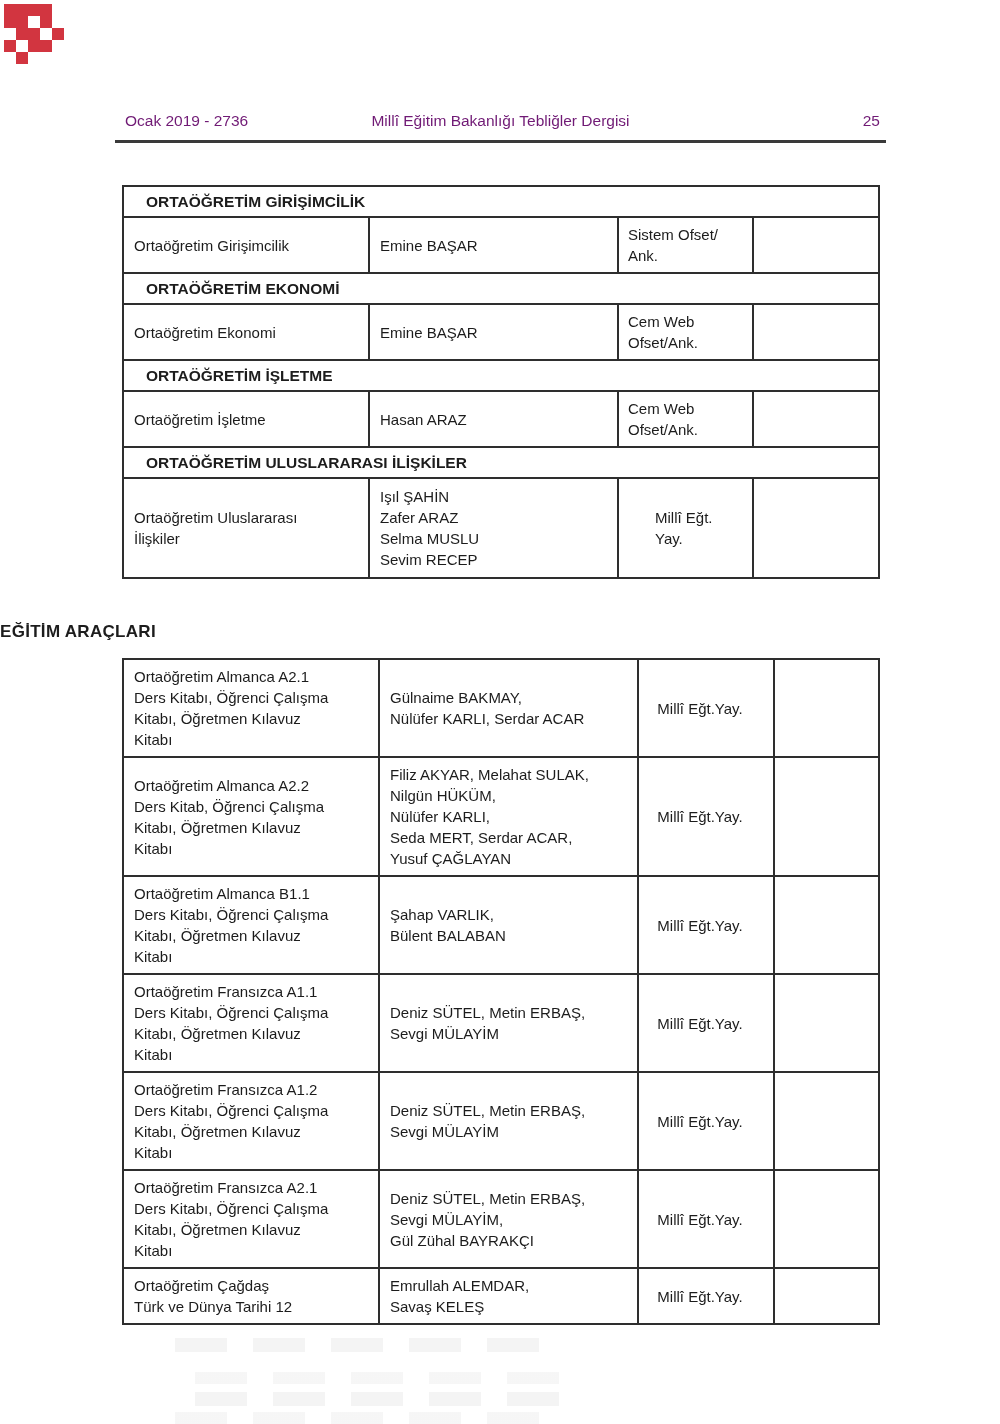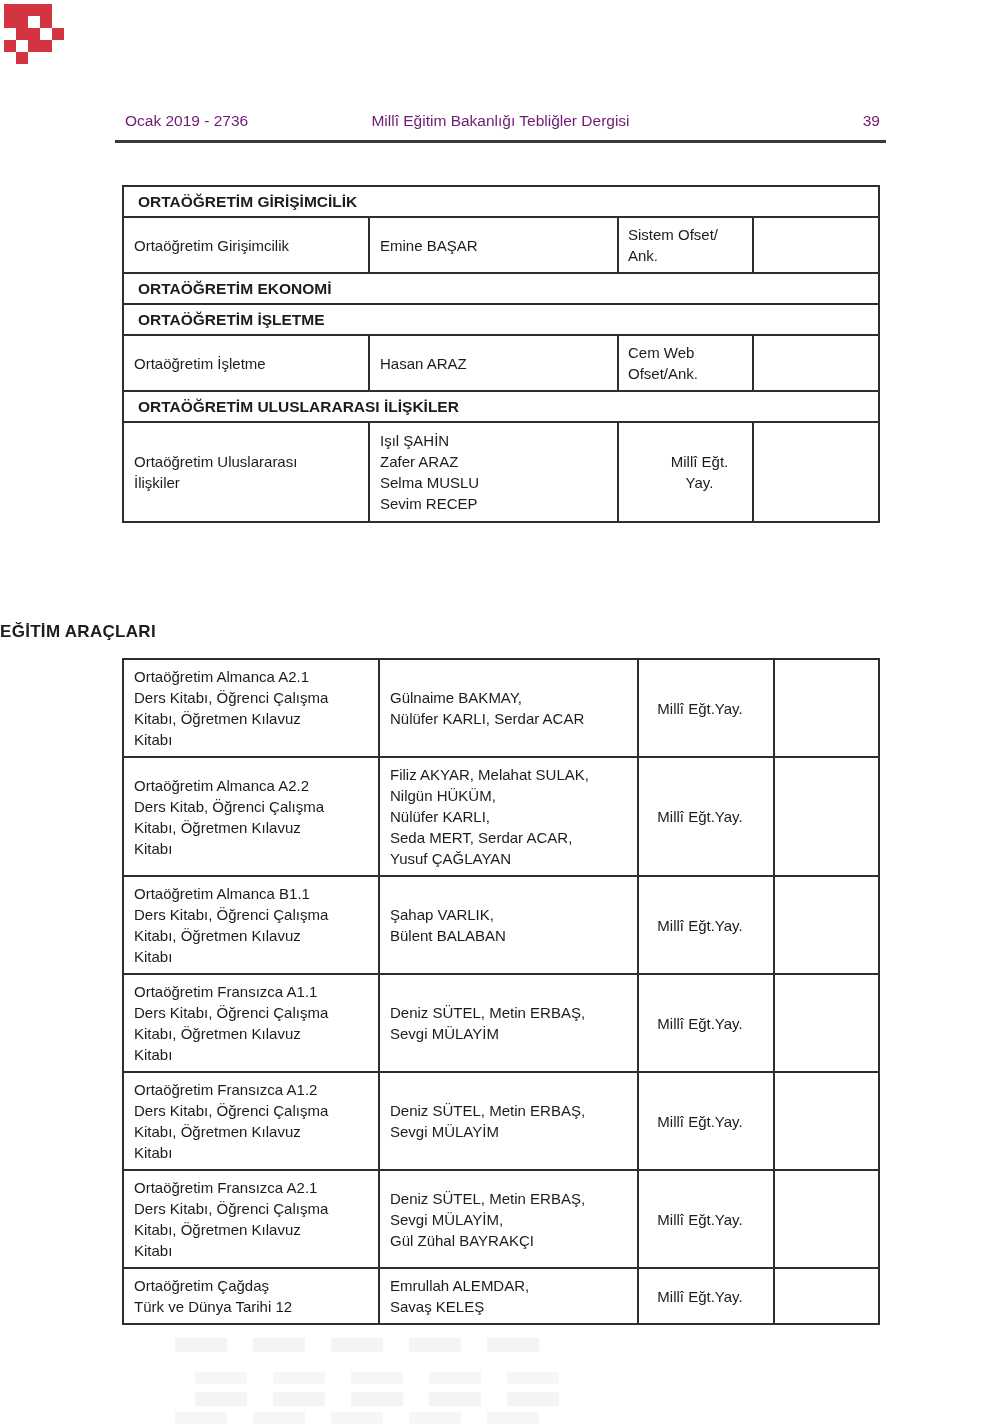--- a/index.html
+++ b/index.html
@@ -34,27 +34,27 @@
   table.doc td{
     border:2px solid #2e2e2e;
     vertical-align:middle;
     white-space:pre-line;
     line-height:21px;
     padding:6px 8px 6px 10px;
   }
   table.doc tr.section-row td{
     font-weight:bold;
     font-size:15.5px;
-    padding:4px 8px 4px 14px;
+    padding:4px 8px 4px 22px;
     line-height:21px;
   }
   #table1 td.c2{padding-left:9px;}
   #table1 tr.tall td{padding-top:7px;padding-bottom:7px;}
   #table2 td.c2{text-align:center;padding-left:4px;padding-right:16px;}
-  #table1 tr[data-row="7"] td.c2{text-align:center;padding-left:36px;}
+  #table1 tr[data-row="7"] td.c2{text-align:left;padding-left:36px;}
   
   .section-heading{
     position:absolute;left:0;right:0;top:622px;
     text-align:left;font-size:17px;font-weight:bold;color:#1c1c1c;
     letter-spacing:.3px;
   }
   
   .corner-artifact{
     position:absolute;left:4px;top:4px;width:12px;height:12px;
     background:#cf2430;opacity:.92;
@@ -74,21 +74,21 @@
 </head>
 <body>
 
 <div class="page">
 
   <div class="corner-artifact"></div>
 
   <div class="runhead">
     <span class="left">Ocak 2019 - 2736</span>
     <span class="center">Millî Eğitim Bakanlığı Tebliğler Dergisi</span>
-    <span class="right">39</span>
+    <span class="right">25</span>
   </div>
   <div class="runrule"></div>
 
   <table class="doc" id="table1">
     <colgroup>
       <col style="width:246px">
         <col style="width:249px">
         <col style="width:135px">
         <col style="width:126px">
     </colgroup>
@@ -98,20 +98,27 @@
         </tr>
         <tr class="data-row" data-row="1">
           <td class="c0">Ortaöğretim Girişimcilik</td>
           <td class="c1">Emine BAŞAR</td>
           <td class="c2">Sistem Ofset/
 Ank.</td>
           <td class="c3"></td>
         </tr>
         <tr class="section-row">
           <td colspan="4">ORTAÖĞRETİM EKONOMİ</td>
+        </tr>
+        <tr class="data-row" data-row="3">
+          <td class="c0">Ortaöğretim Ekonomi</td>
+          <td class="c1">Emine BAŞAR</td>
+          <td class="c2">Cem Web
+Ofset/Ank.</td>
+          <td class="c3"></td>
         </tr>
         <tr class="section-row">
           <td colspan="4">ORTAÖĞRETİM İŞLETME</td>
         </tr>
         <tr class="data-row" data-row="5">
           <td class="c0">Ortaöğretim İşletme</td>
           <td class="c1">Hasan ARAZ</td>
           <td class="c2">Cem Web
 Ofset/Ank.</td>
           <td class="c3"></td>

